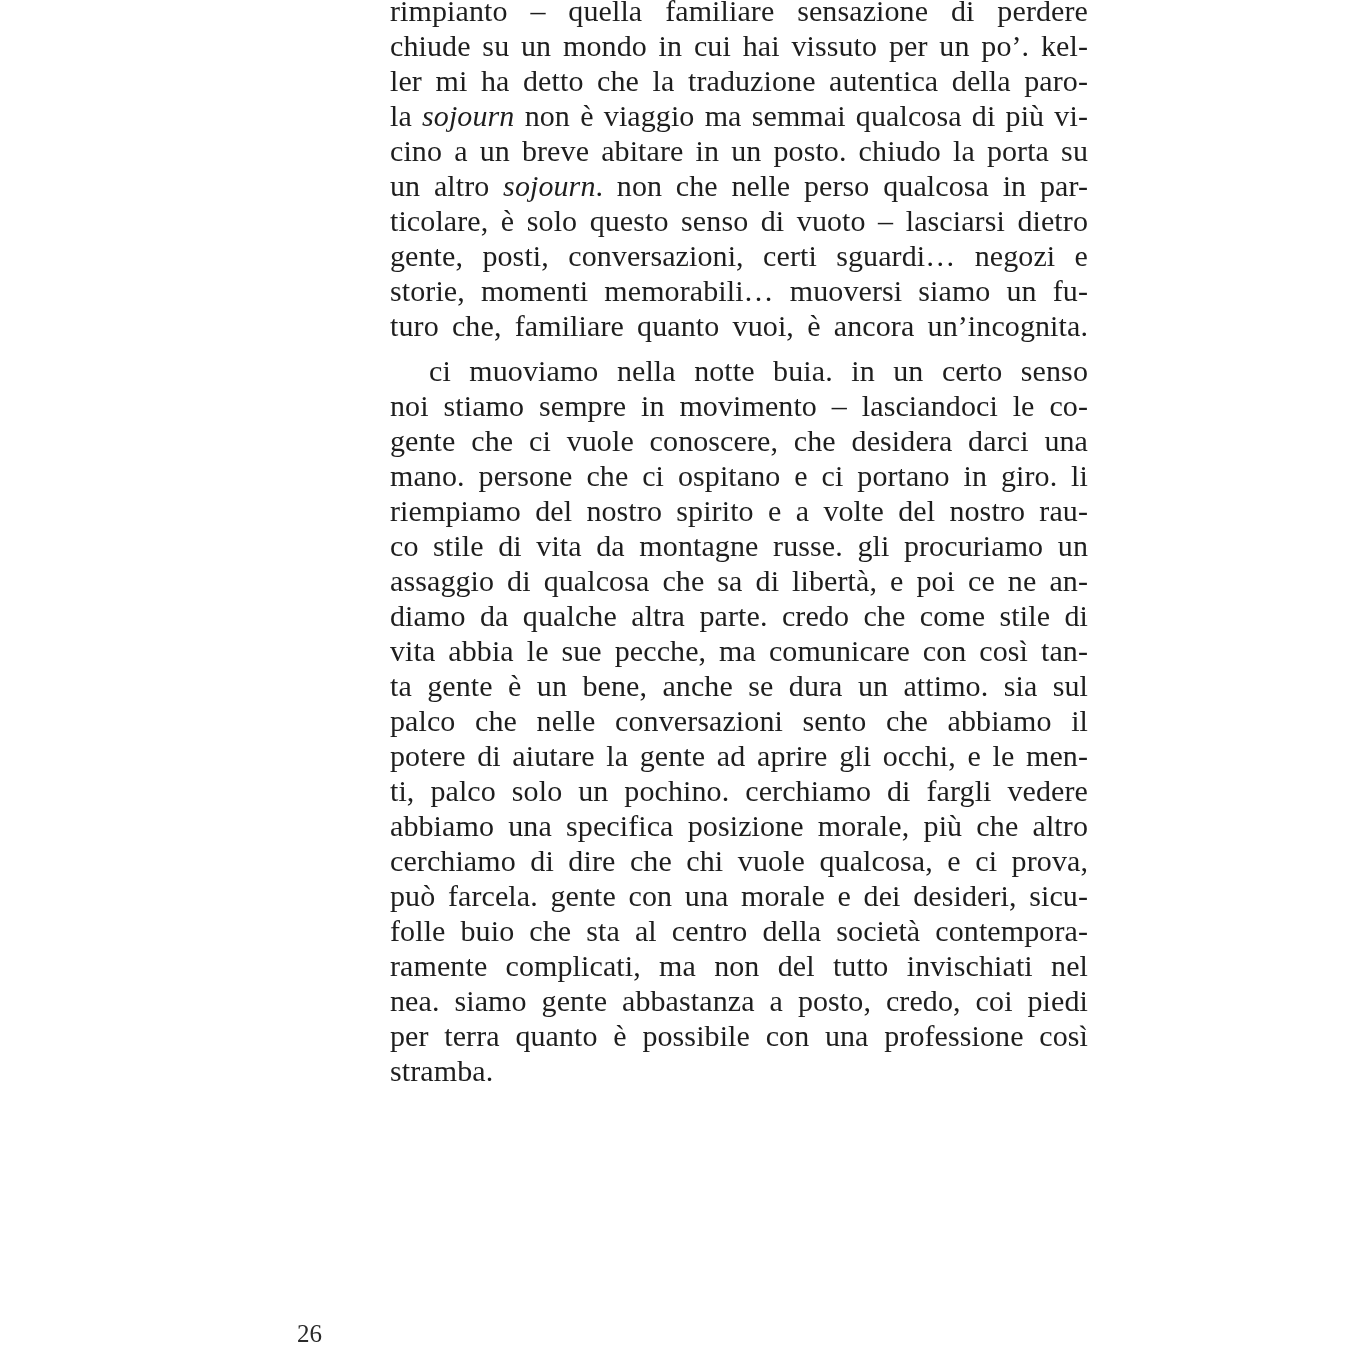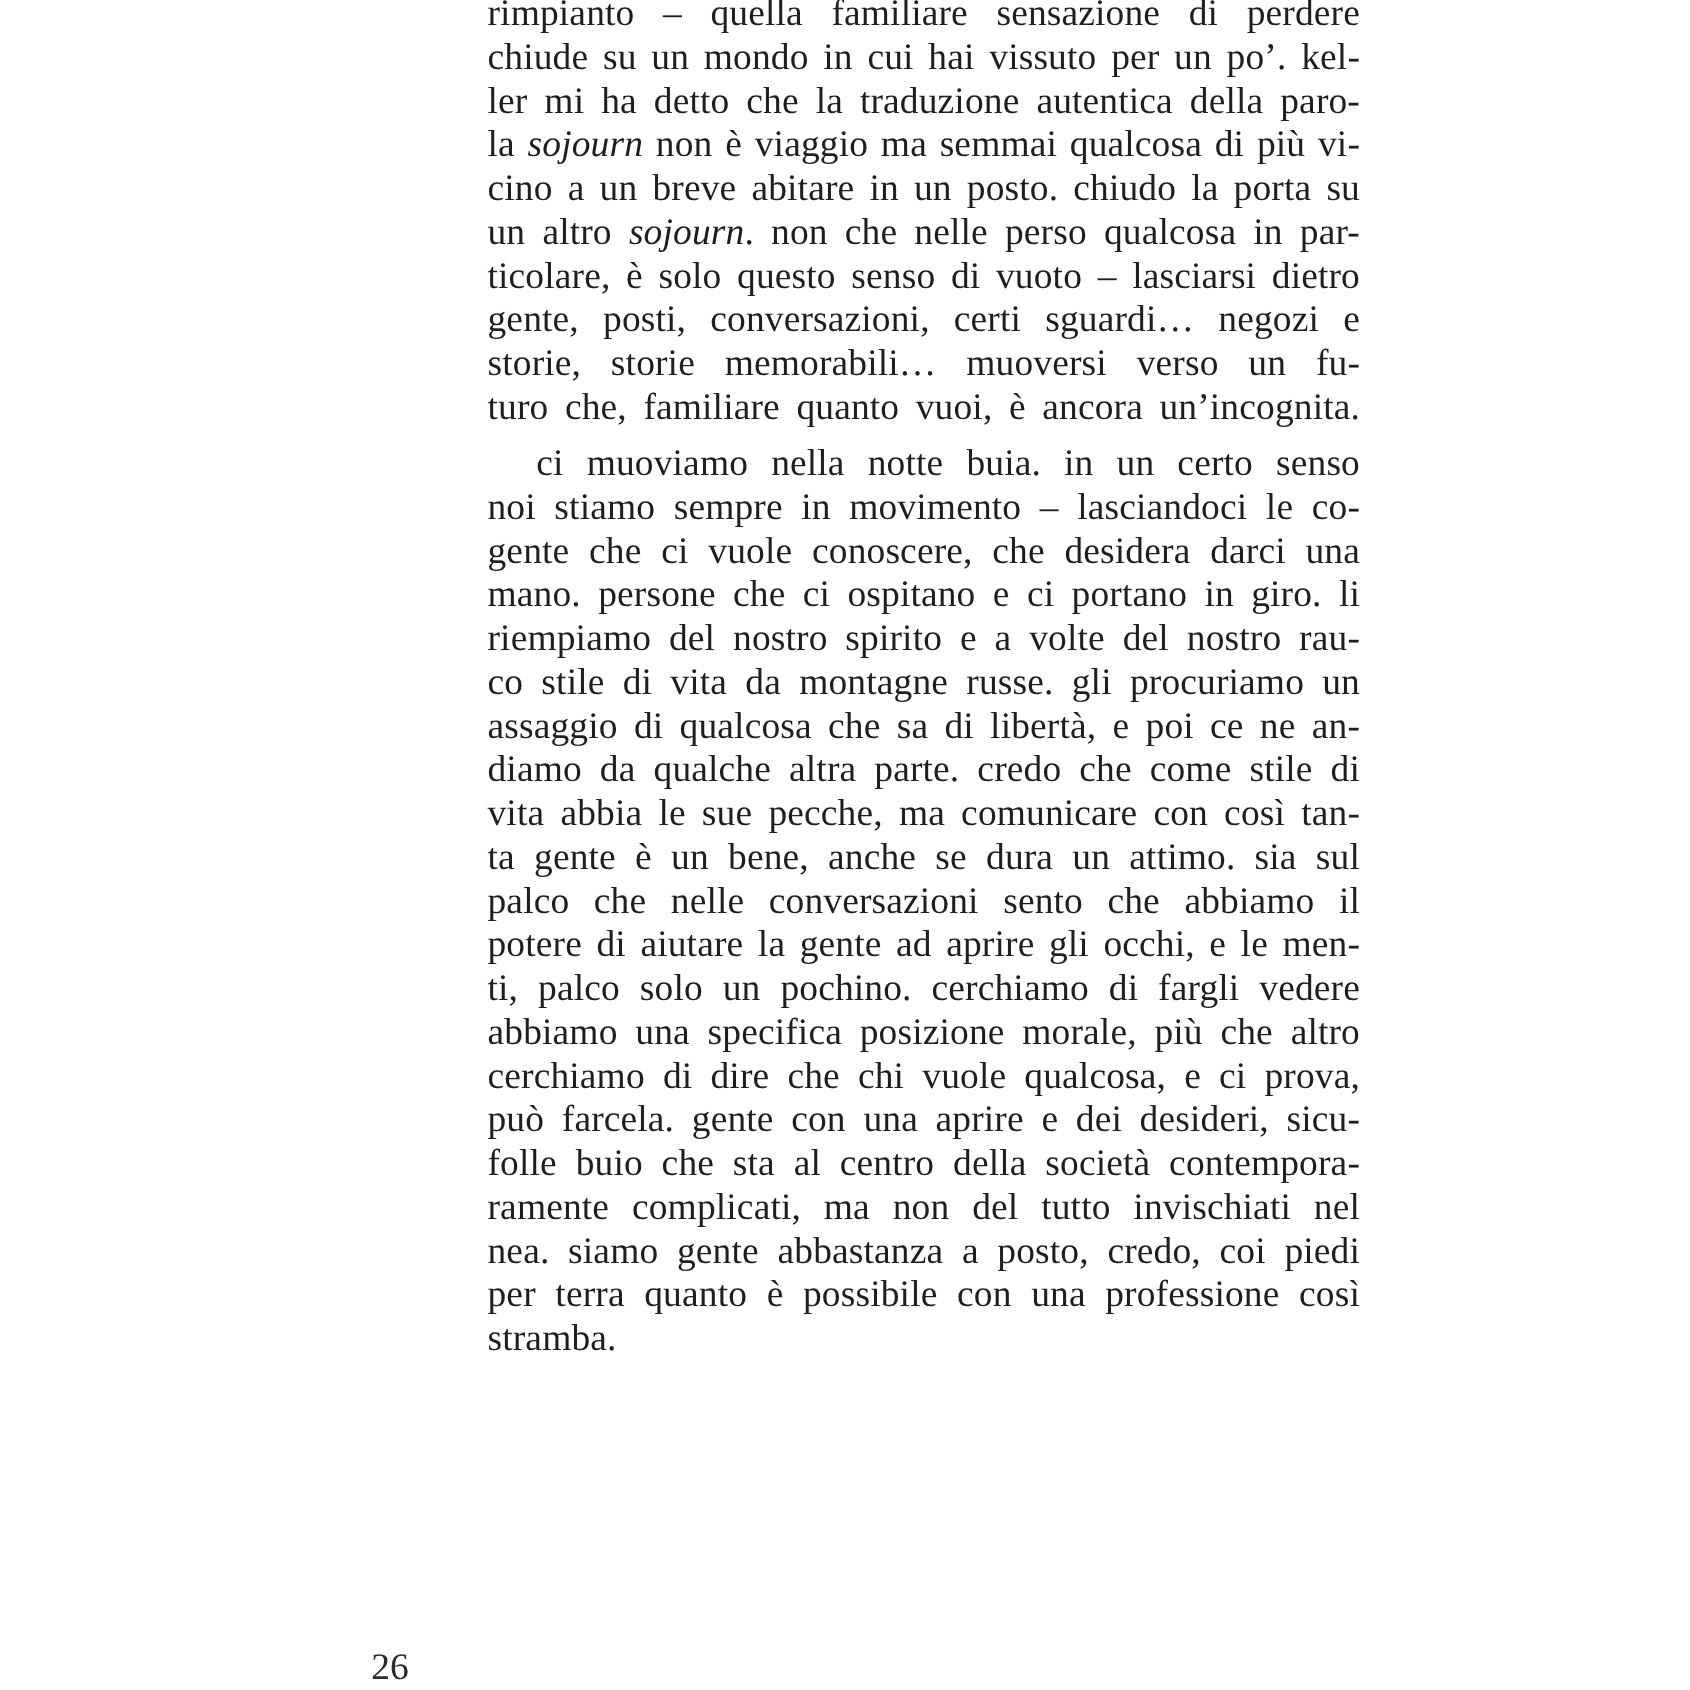--- a/index.html
+++ b/index.html
@@ -47,59 +47,59 @@
   .line.indent {
     text-indent: 39px;
   }
   .italic {
     font-style: italic;
   }
   .folio {
     position: absolute;
     left: 297px;
     top: 1317px;
-    font-size: 30px;
+    font-size: 25px;
     line-height: 34px;
     color: #2a2a2a;
   }
 </style>
 </head>
 <body>
 
 <div class="page">
   <main class="text-block">
       <div class="para">
         <div class="line"><span>rimpianto – quella familiare sensazione di perdere</span></div>
         <div class="line"><span>chiude su un mondo in cui hai vissuto per un po’. kel-</span></div>
         <div class="line"><span>ler mi ha detto che la traduzione autentica della paro-</span></div>
         <div class="line"><span>la </span><span class="italic">sojourn</span><span> non è viaggio ma semmai qualcosa di più vi-</span></div>
         <div class="line"><span>cino a un breve abitare in un posto. chiudo la porta su</span></div>
         <div class="line"><span>un altro </span><span class="italic">sojourn</span><span>. non che nelle perso qualcosa in par-</span></div>
         <div class="line"><span>ticolare, è solo questo senso di vuoto – lasciarsi dietro</span></div>
         <div class="line"><span>gente, posti, conversazioni, certi sguardi… negozi e</span></div>
-        <div class="line"><span>storie, storie memorabili… muoversi verso un fu-</span></div>
+        <div class="line"><span>storie, momenti memorabili… muoversi siamo un fu-</span></div>
         <div class="line"><span>turo che, familiare quanto vuoi, è ancora un’incognita.</span></div>
       </div>
       <div class="para">
         <div class="line indent"><span>ci muoviamo nella notte buia. in un certo senso</span></div>
         <div class="line"><span>noi stiamo sempre in movimento – lasciandoci le co-</span></div>
         <div class="line"><span>gente che ci vuole conoscere, che desidera darci una</span></div>
         <div class="line"><span>mano. persone che ci ospitano e ci portano in giro. li</span></div>
         <div class="line"><span>riempiamo del nostro spirito e a volte del nostro rau-</span></div>
         <div class="line"><span>co stile di vita da montagne russe. gli procuriamo un</span></div>
         <div class="line"><span>assaggio di qualcosa che sa di libertà, e poi ce ne an-</span></div>
         <div class="line"><span>diamo da qualche altra parte. credo che come stile di</span></div>
         <div class="line"><span>vita abbia le sue pecche, ma comunicare con così tan-</span></div>
         <div class="line"><span>ta gente è un bene, anche se dura un attimo. sia sul</span></div>
         <div class="line"><span>palco che nelle conversazioni sento che abbiamo il</span></div>
         <div class="line"><span>potere di aiutare la gente ad aprire gli occhi, e le men-</span></div>
         <div class="line"><span>ti, palco solo un pochino. cerchiamo di fargli vedere</span></div>
         <div class="line"><span>abbiamo una specifica posizione morale, più che altro</span></div>
         <div class="line"><span>cerchiamo di dire che chi vuole qualcosa, e ci prova,</span></div>
-        <div class="line"><span>può farcela. gente con una aprire e dei desideri, sicu-</span></div>
+        <div class="line"><span>può farcela. gente con una morale e dei desideri, sicu-</span></div>
         <div class="line"><span>folle buio che sta al centro della società contempora-</span></div>
         <div class="line"><span>ramente complicati, ma non del tutto invischiati nel</span></div>
         <div class="line"><span>nea. siamo gente abbastanza a posto, credo, coi piedi</span></div>
         <div class="line"><span>per terra quanto è possibile con una professione così</span></div>
         <div class="line natural-end"><span>stramba.</span></div>
       </div>
     </main>
   <footer class="folio">26</footer>
 </div>
 

